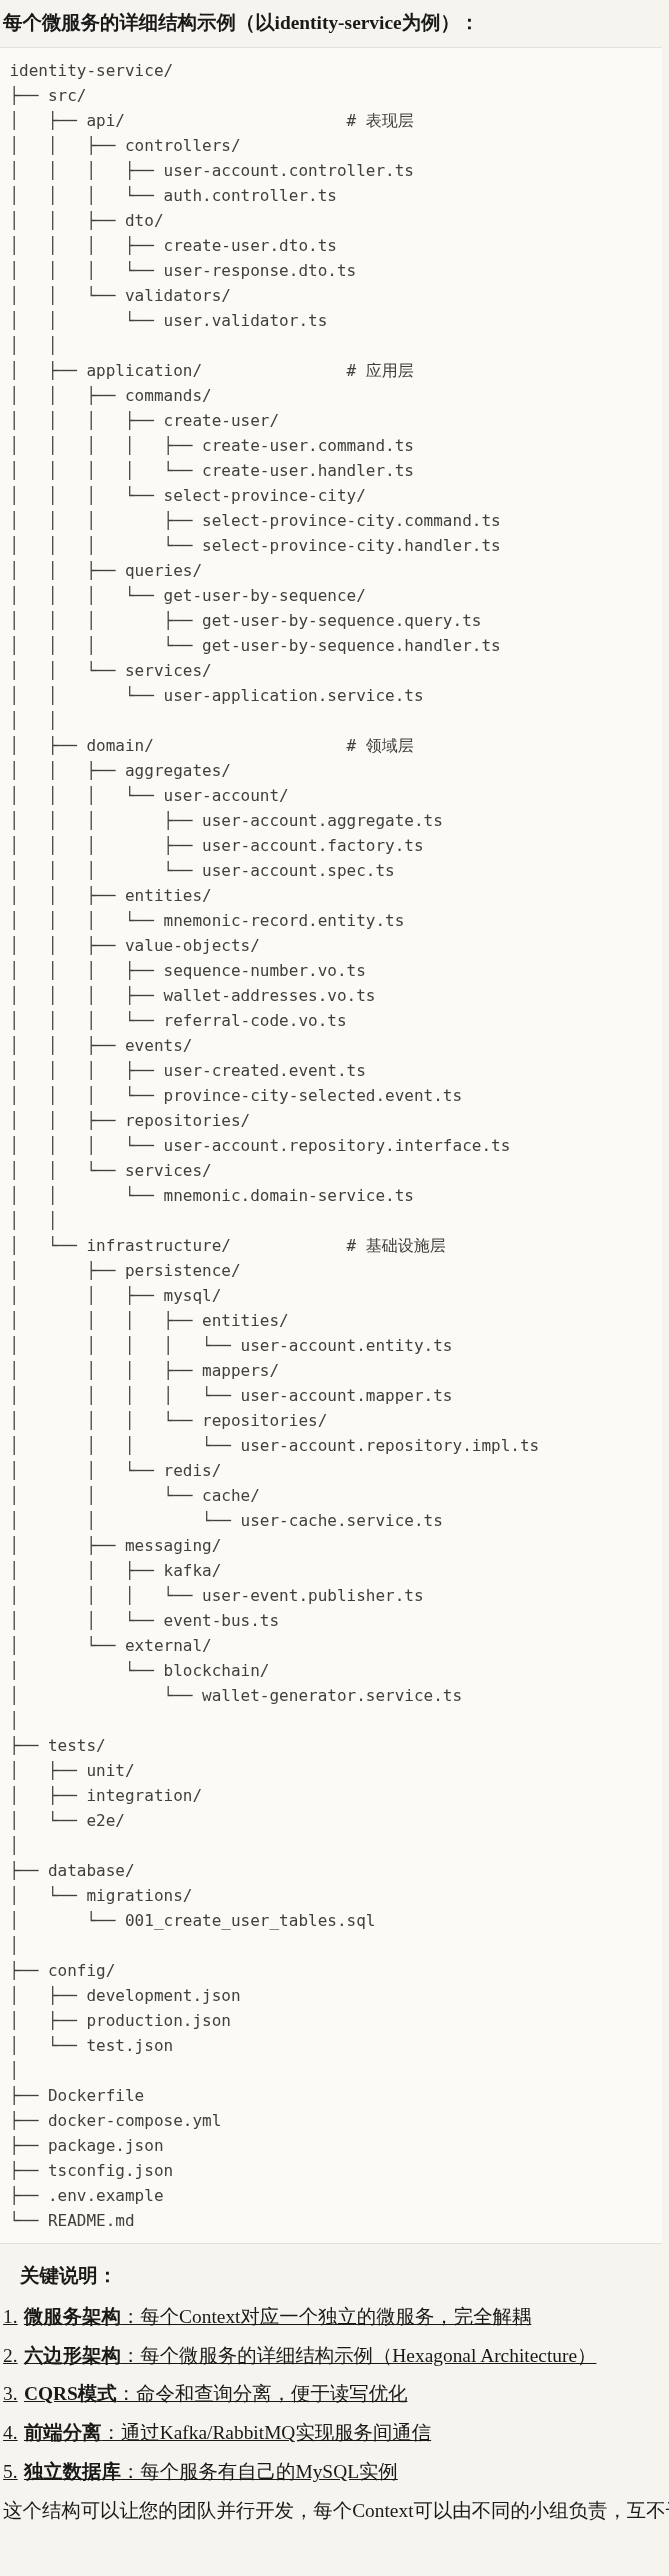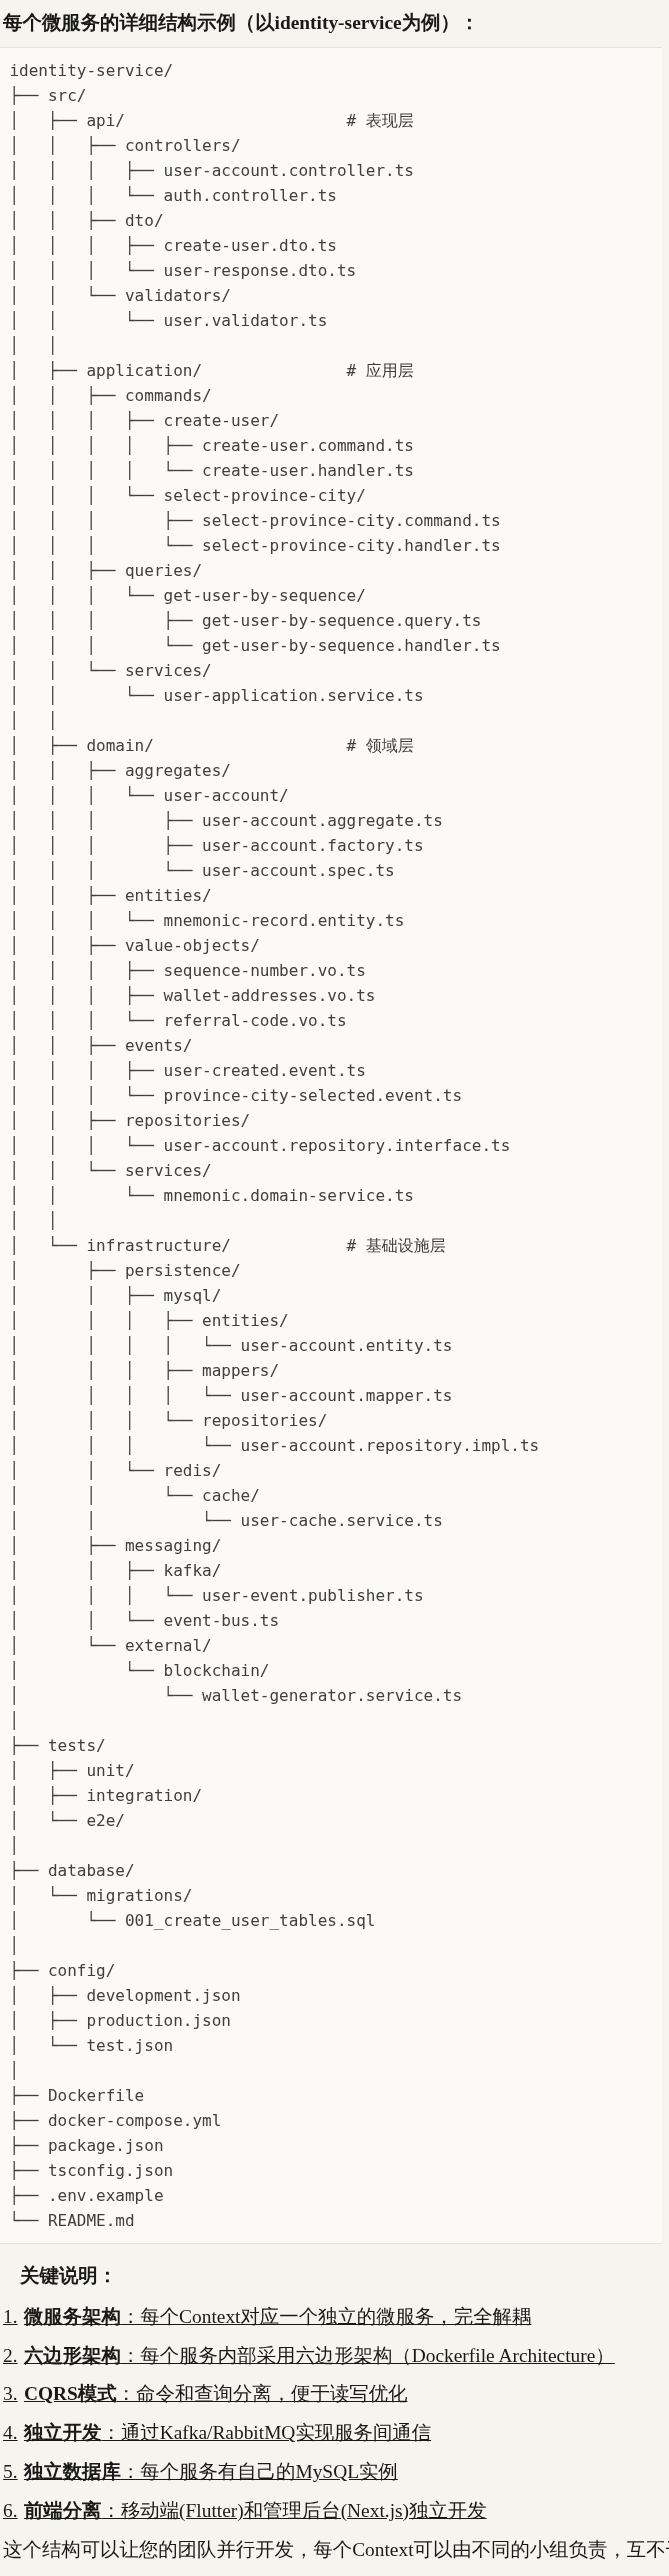--- a/index.html
+++ b/index.html
@@ -73,23 +73,22 @@
 <div class="page">
 
   <h2 class="title">每个微服务的详细结构示例（以identity-service为例）：</h2>
 
   <pre class="code"><span class="code-line">identity-service/</span><span class="code-line">├── src/</span><span class="code-line">│   ├── api/                       # 表现层</span><span class="code-line">│   │   ├── controllers/</span><span class="code-line">│   │   │   ├── user-account.controller.ts</span><span class="code-line">│   │   │   └── auth.controller.ts</span><span class="code-line">│   │   ├── dto/</span><span class="code-line">│   │   │   ├── create-user.dto.ts</span><span class="code-line">│   │   │   └── user-response.dto.ts</span><span class="code-line">│   │   └── validators/</span><span class="code-line">│   │       └── user.validator.ts</span><span class="code-line">│   │</span><span class="code-line">│   ├── application/               # 应用层</span><span class="code-line">│   │   ├── commands/</span><span class="code-line">│   │   │   ├── create-user/</span><span class="code-line">│   │   │   │   ├── create-user.command.ts</span><span class="code-line">│   │   │   │   └── create-user.handler.ts</span><span class="code-line">│   │   │   └── select-province-city/</span><span class="code-line">│   │   │       ├── select-province-city.command.ts</span><span class="code-line">│   │   │       └── select-province-city.handler.ts</span><span class="code-line">│   │   ├── queries/</span><span class="code-line">│   │   │   └── get-user-by-sequence/</span><span class="code-line">│   │   │       ├── get-user-by-sequence.query.ts</span><span class="code-line">│   │   │       └── get-user-by-sequence.handler.ts</span><span class="code-line">│   │   └── services/</span><span class="code-line">│   │       └── user-application.service.ts</span><span class="code-line">│   │</span><span class="code-line">│   ├── domain/                    # 领域层</span><span class="code-line">│   │   ├── aggregates/</span><span class="code-line">│   │   │   └── user-account/</span><span class="code-line">│   │   │       ├── user-account.aggregate.ts</span><span class="code-line">│   │   │       ├── user-account.factory.ts</span><span class="code-line">│   │   │       └── user-account.spec.ts</span><span class="code-line">│   │   ├── entities/</span><span class="code-line">│   │   │   └── mnemonic-record.entity.ts</span><span class="code-line">│   │   ├── value-objects/</span><span class="code-line">│   │   │   ├── sequence-number.vo.ts</span><span class="code-line">│   │   │   ├── wallet-addresses.vo.ts</span><span class="code-line">│   │   │   └── referral-code.vo.ts</span><span class="code-line">│   │   ├── events/</span><span class="code-line">│   │   │   ├── user-created.event.ts</span><span class="code-line">│   │   │   └── province-city-selected.event.ts</span><span class="code-line">│   │   ├── repositories/</span><span class="code-line">│   │   │   └── user-account.repository.interface.ts</span><span class="code-line">│   │   └── services/</span><span class="code-line">│   │       └── mnemonic.domain-service.ts</span><span class="code-line">│   │</span><span class="code-line">│   └── infrastructure/            # 基础设施层</span><span class="code-line">│       ├── persistence/</span><span class="code-line">│       │   ├── mysql/</span><span class="code-line">│       │   │   ├── entities/</span><span class="code-line">│       │   │   │   └── user-account.entity.ts</span><span class="code-line">│       │   │   ├── mappers/</span><span class="code-line">│       │   │   │   └── user-account.mapper.ts</span><span class="code-line">│       │   │   └── repositories/</span><span class="code-line">│       │   │       └── user-account.repository.impl.ts</span><span class="code-line">│       │   └── redis/</span><span class="code-line">│       │       └── cache/</span><span class="code-line">│       │           └── user-cache.service.ts</span><span class="code-line">│       ├── messaging/</span><span class="code-line">│       │   ├── kafka/</span><span class="code-line">│       │   │   └── user-event.publisher.ts</span><span class="code-line">│       │   └── event-bus.ts</span><span class="code-line">│       └── external/</span><span class="code-line">│           └── blockchain/</span><span class="code-line">│               └── wallet-generator.service.ts</span><span class="code-line">│</span><span class="code-line">├── tests/</span><span class="code-line">│   ├── unit/</span><span class="code-line">│   ├── integration/</span><span class="code-line">│   └── e2e/</span><span class="code-line">│</span><span class="code-line">├── database/</span><span class="code-line">│   └── migrations/</span><span class="code-line">│       └── 001_create_user_tables.sql</span><span class="code-line">│</span><span class="code-line">├── config/</span><span class="code-line">│   ├── development.json</span><span class="code-line">│   ├── production.json</span><span class="code-line">│   └── test.json</span><span class="code-line">│</span><span class="code-line">├── Dockerfile</span><span class="code-line">├── docker-compose.yml</span><span class="code-line">├── package.json</span><span class="code-line">├── tsconfig.json</span><span class="code-line">├── .env.example</span><span class="code-line">└── README.md</span></pre>
 
   <h2 class="notes-heading">关键说明：</h2>
 
   <ol class="notes">
       <li class="note"><span class="num">1.</span><span class="term">微服务架构</span><span class="desc">：每个Context对应一个独立的微服务，完全解耦</span></li>
-      <li class="note"><span class="num">2.</span><span class="term">六边形架构</span><span class="desc">：每个服务内部采用六边形架构（Dockerfile Architecture）</span></li>
+      <li class="note"><span class="num">2.</span><span class="term">六边形架构</span><span class="desc">：每个微服务的详细结构示例（Hexagonal Architecture）</span></li>
       <li class="note"><span class="num">3.</span><span class="term">CQRS模式</span><span class="desc">：命令和查询分离，便于读写优化</span></li>
-      <li class="note"><span class="num">4.</span><span class="term">独立开发</span><span class="desc">：通过Kafka/RabbitMQ实现服务间通信</span></li>
+      <li class="note"><span class="num">4.</span><span class="term">前端分离</span><span class="desc">：通过Kafka/RabbitMQ实现服务间通信</span></li>
       <li class="note"><span class="num">5.</span><span class="term">独立数据库</span><span class="desc">：每个服务有自己的MySQL实例</span></li>
-      <li class="note"><span class="num">6.</span><span class="term">前端分离</span><span class="desc">：移动端(Flutter)和管理后台(Next.js)独立开发</span></li>
     </ol>
 
   <p class="closing">这个结构可以让您的团队并行开发，每个Context可以由不同的小组负责，互不干扰。</p>
 
 </div>
 
 
 </body></html>

